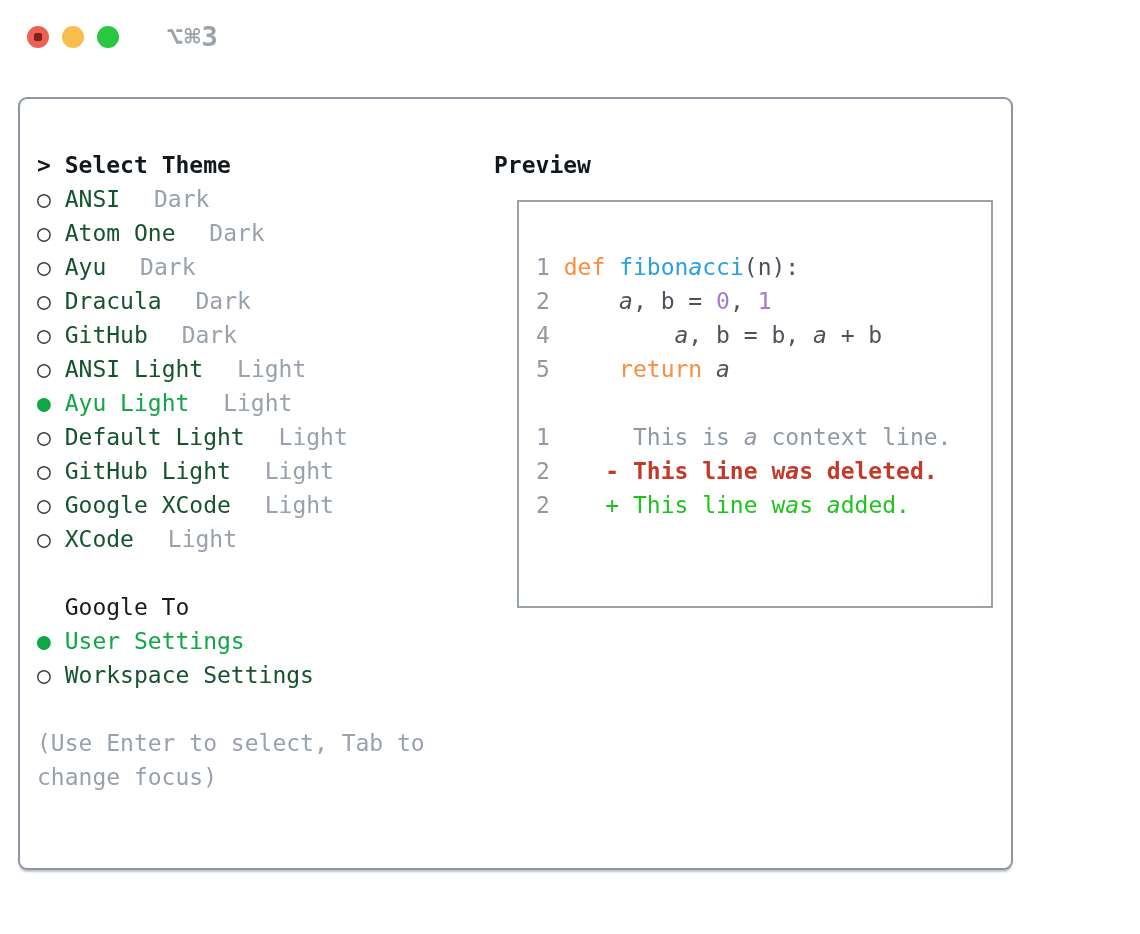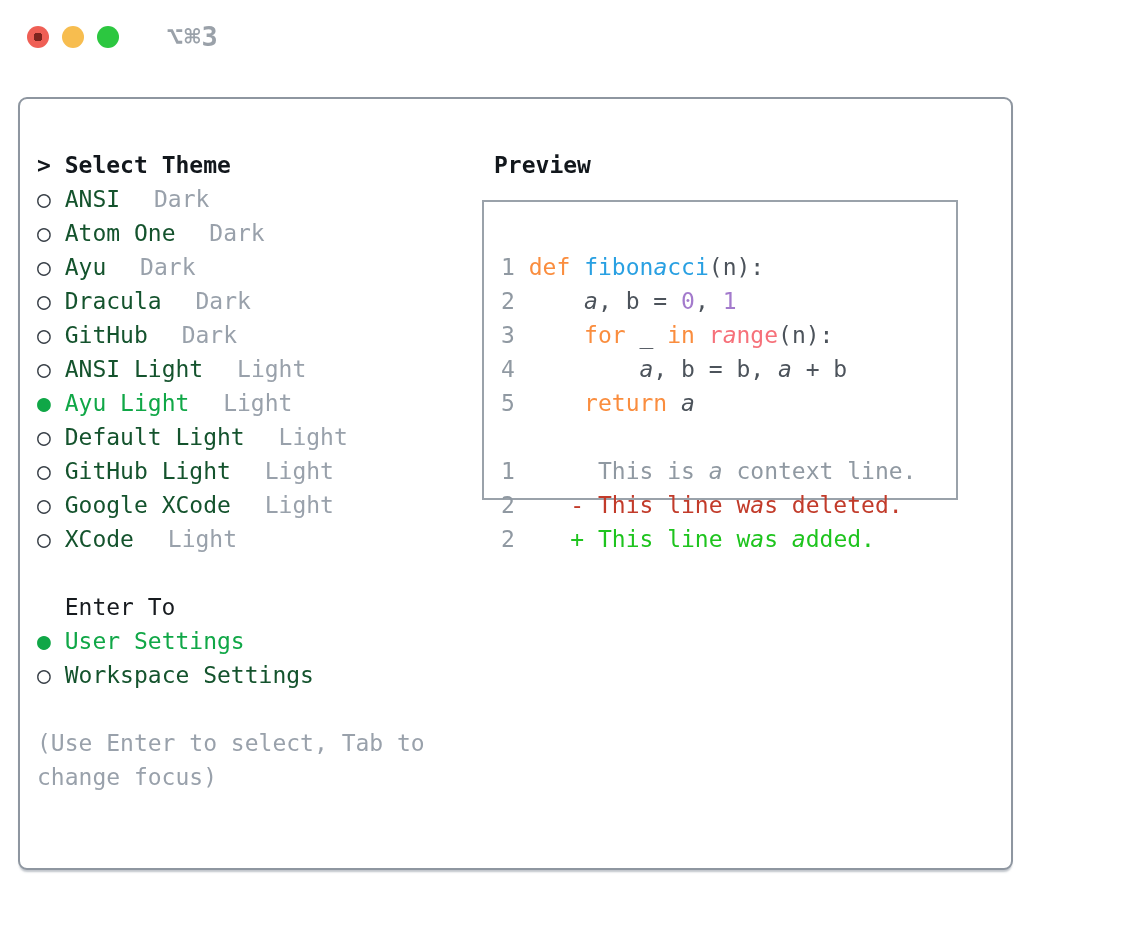--- a/index.html
+++ b/index.html
@@ -27,32 +27,32 @@
   .bullet.on{color:var(--selection-green,#10a747);}
   .tname{color:#14532d;}
   .tsel{color:var(--selection-green,#10a747);}
   .tvariant{color:var(--muted-gray,#99a1ab);margin-left:20px;}
   .indent2{padding-left:2ch;}
   .applylbl{color:#171b1f;}
   .help{color:var(--muted-gray,#99a1ab);}
   
   .preview-title{position:absolute;left:474px;top:49px;height:34px;line-height:34px;
                  font-size:23px;font-weight:bold;color:#12171c;white-space:pre;}
-  .pbox{position:absolute;left:462px;top:101px;width:476px;height:300px;box-sizing:border-box;
+  .pbox{position:absolute;left:497px;top:101px;width:476px;height:408px;box-sizing:border-box;
         border:2px solid #9aa2aa;background:#fff;}
   .code{position:absolute;left:17px;top:48px;}
   .code i{font-style:italic;}
   .ln{color:var(--linenum-gray,#9099a2);display:inline-block;min-width:1ch;}
   .fg{color:var(--code-gray,#4c535b);}
   .kw{color:var(--keyword-orange,#fa8d3e);}
   .fn{color:var(--function-blue,#29a0e2);}
   .lit{color:var(--literal-purple,#a37acc);}
   .call{color:var(--call-coral,#f6717a);}
   .ctx{color:var(--linenum-gray,#9099a2);}
-  .del{color:var(--diff-deleted-red,#c23b2a);}
+  .del{color:var(--diff-deleted-red,#c23b2a);font-weight:bold;}
   .add{color:var(--diff-added-green,#1ec41e);}
 </style>
 </head>
 <body>
 
 <div class="window">
 
   <div class="titlebar">
     <span class="light close"></span>
     <span class="light min"></span>
@@ -71,37 +71,36 @@
           <div class="trow"><span class="bullet">○ </span><span class="tname">Dracula</span><span class="tvariant"> Dark</span></div>
           <div class="trow"><span class="bullet">○ </span><span class="tname">GitHub</span><span class="tvariant"> Dark</span></div>
           <div class="trow"><span class="bullet">○ </span><span class="tname">ANSI Light</span><span class="tvariant"> Light</span></div>
           <div class="trow"><span class="bullet on">● </span><span class="tsel">Ayu Light</span><span class="tvariant"> Light</span></div>
           <div class="trow"><span class="bullet">○ </span><span class="tname">Default Light</span><span class="tvariant"> Light</span></div>
           <div class="trow"><span class="bullet">○ </span><span class="tname">GitHub Light</span><span class="tvariant"> Light</span></div>
           <div class="trow"><span class="bullet">○ </span><span class="tname">Google XCode</span><span class="tvariant"> Light</span></div>
           <div class="trow"><span class="bullet">○ </span><span class="tname">XCode</span><span class="tvariant"> Light</span></div>
         </div>
       <div class="trow"></div>
-      <div class="trow indent2"><span class="applylbl">Enter To</span></div>
+      <div class="trow indent2"><span class="applylbl">Google To</span></div>
       <div id="apply-opts">
           <div class="trow"><span class="bullet on">● </span><span class="tsel">User Settings</span></div>
           <div class="trow"><span class="bullet">○ </span><span class="tname">Workspace Settings</span></div>
         </div>
       <div class="trow"></div>
       <div class="trow help">(Use Enter to select, Tab to</div>
       <div class="trow help">change focus)</div>
     </div>
 
     <div class="preview-title">Preview</div>
 
     <div class="pbox">
       <div class="code" id="code">
           <div class="trow"><span class="ln">1</span><span class="fg"> </span><span class="kw">def</span><span class="fg"> </span><span class="fn">fibon<i>a</i>cci</span><span class="fg">(n):</span></div>
           <div class="trow"><span class="ln">2</span><span class="fg">     <i>a</i>, b = </span><span class="lit">0</span><span class="fg">, </span><span class="lit">1</span></div>
-          <div class="trow"><span class="ln">3</span><span class="fg">     </span><span class="kw">for</span><span class="fg"> _ </span><span class="kw">in</span><span class="fg"> </span><span class="call">r<i>a</i>nge</span><span class="fg">(n):</span></div>
           <div class="trow"><span class="ln">4</span><span class="fg">         <i>a</i>, b = b, <i>a</i> + b</span></div>
           <div class="trow"><span class="ln">5</span><span class="fg">     </span><span class="kw">return</span><span class="fg"> <i>a</i></span></div>
           <div class="trow"><span class="ln"></span></div>
           <div class="trow"><span class="ln">1</span><span class="ctx">      This is <i>a</i> context line.</span></div>
           <div class="trow"><span class="ln">2</span><span class="del">    - This line w<i>a</i>s deleted.</span></div>
           <div class="trow"><span class="ln">2</span><span class="add">    + This line w<i>a</i>s <i>a</i>dded.</span></div>
         </div>
     </div>
 
   </div>

